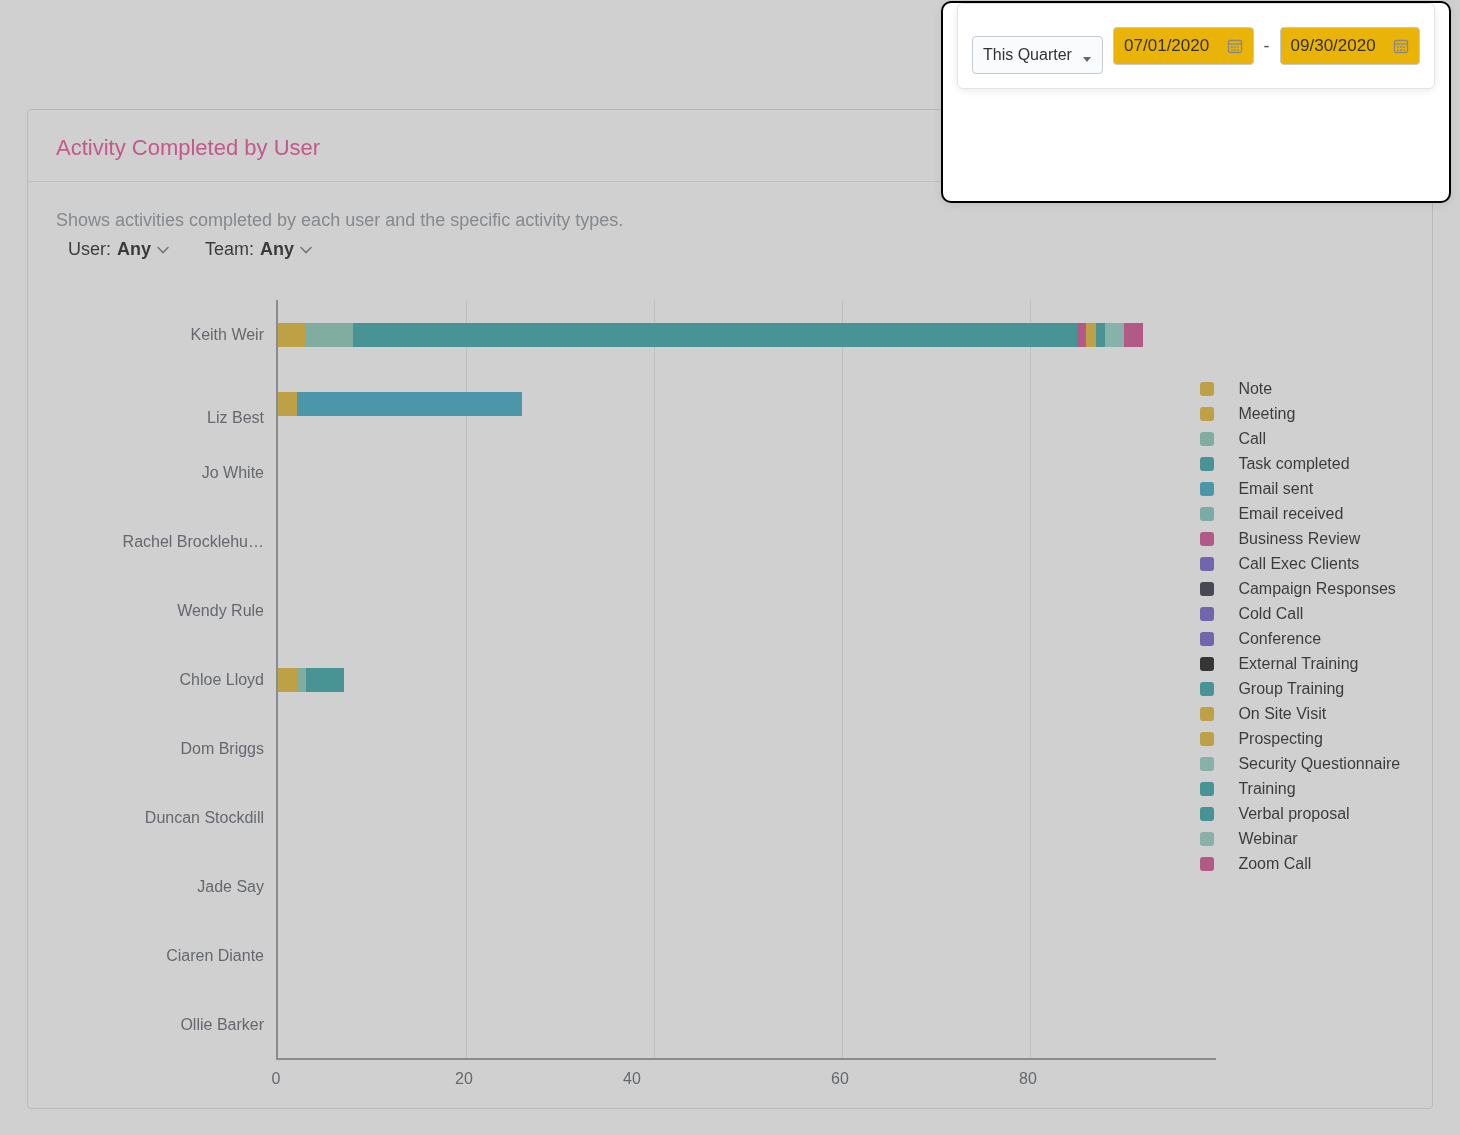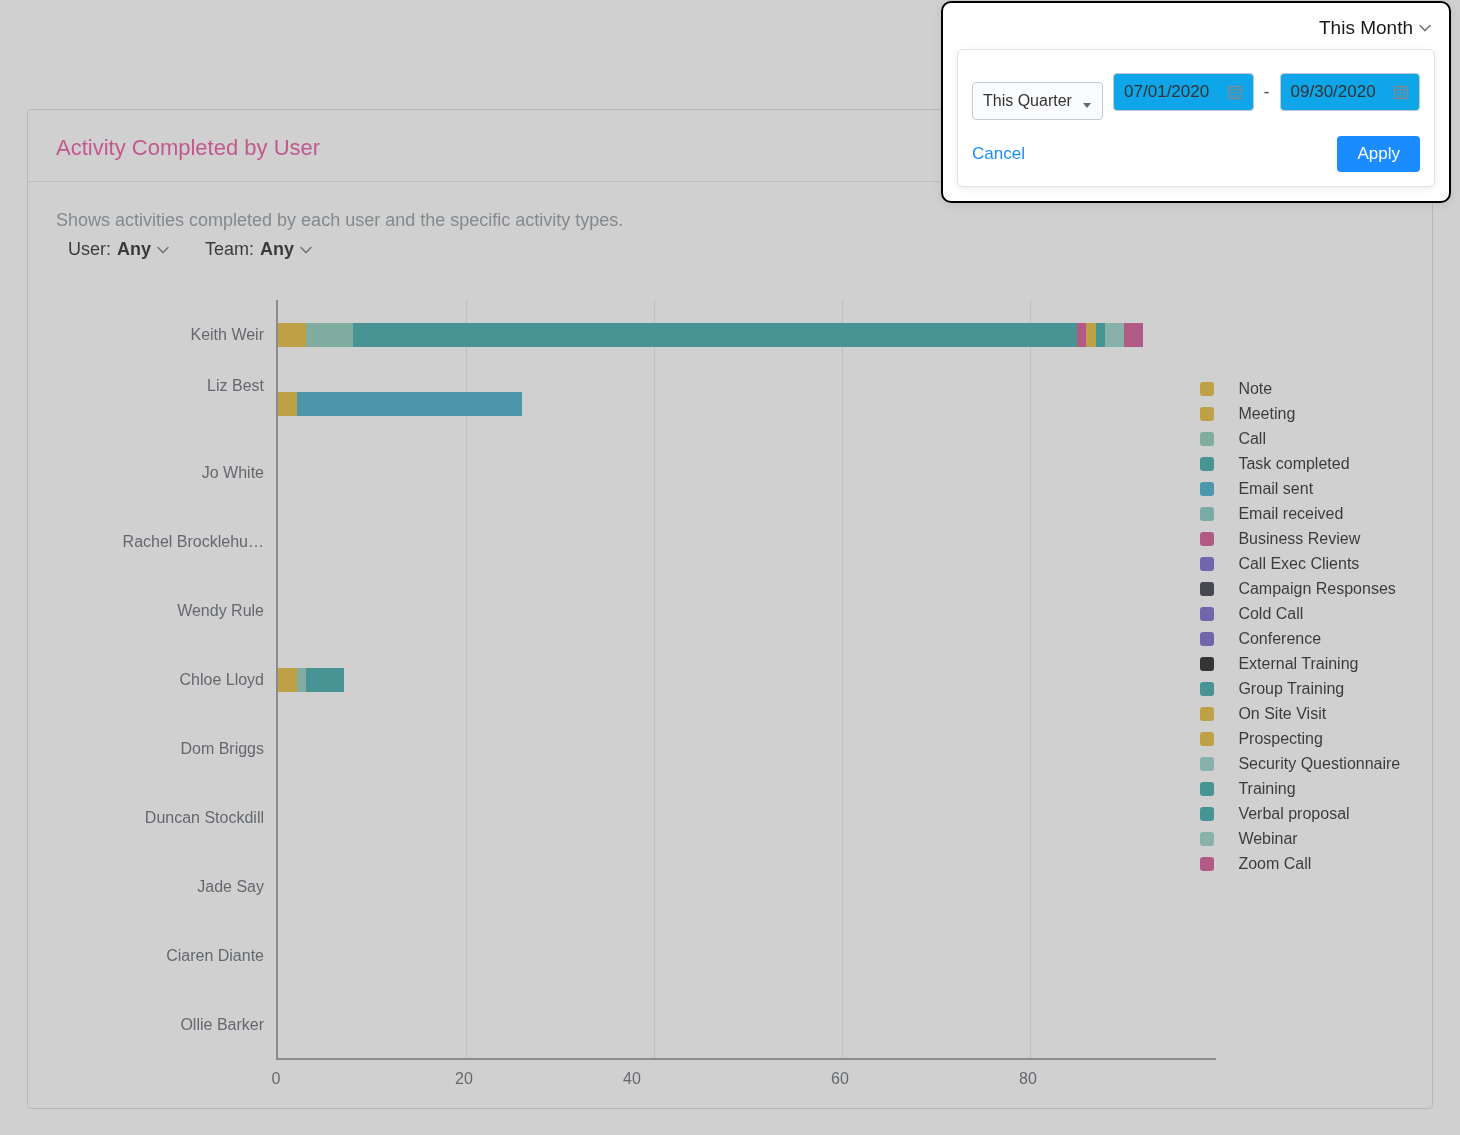--- a/index.html
+++ b/index.html
@@ -73,21 +73,21 @@
   .date-row { display:flex; align-items:center; gap: 10px; }
   .select-box {
     position: relative;
     display:flex; align-items:center; justify-content: space-between;
     width: 162px; height: 38px; border: 1px solid #c4cad1; border-radius: 4px;
     padding: 0 10px; font-size: 16px; color: #333; background: #fafbfc; cursor: pointer; margin-top: 18px;
   }
   .date-input {
     width: 174px; height: 38px; border:1px solid #c4cad1; border-radius:4px;
     display:flex; align-items:center; justify-content: space-between;
-    padding: 16px 10px; font-size: 17px; color:#333; background:#0ea5e9;gap:8px;
+    padding: 16px 10px; font-size: 17px; color:#333; background:#eab308;gap:8px;
   }
   .date-sep { font-size: 18px; color:#555; }
   .date-actions { display:flex; justify-content: space-between; align-items:center; margin-top: 16px; }
   .btn-link { color:#1a8cff; font-size: 17px; cursor:pointer; background:none; border:none; }
   .btn-primary { background:#1a8cff; color:#fff; font-size:17px; border:none; border-radius:4px; padding: 8px 20px; cursor:pointer; }
   .cal-icon { width:16px; height:16px; }
   .tri { width:10px; height:10px; }
 </style>
 </head>
 <body>
@@ -150,21 +150,21 @@
               <span class="seg" title="Task completed: 4" style="width: 37.6px; background: rgb(46, 162, 163);"></span>
             </div>
             <div class="bar-row" style="top: 437.091px;"></div>
             <div class="bar-row" style="top: 506.182px;"></div>
             <div class="bar-row" style="top: 575.273px;"></div>
             <div class="bar-row" style="top: 644.364px;"></div>
             <div class="bar-row" style="top: 713.455px;"></div>
           </div>
         <div class="y-labels">
             <div class="y-label" style="top: 34.5455px;">Keith Weir</div>
-            <div class="y-label" style="top: 86px;">Liz Best</div>
+            <div class="y-label" style="top: 118px;">Liz Best</div>
             <div class="y-label" style="top: 172.727px;">Jo White</div>
             <div class="y-label" style="top: 241.818px;">Rachel Brocklehu…</div>
             <div class="y-label" style="top: 310.909px;">Wendy Rule</div>
             <div class="y-label" style="top: 380px;">Chloe Lloyd</div>
             <div class="y-label" style="top: 449.091px;">Dom Briggs</div>
             <div class="y-label" style="top: 518.182px;">Duncan Stockdill</div>
             <div class="y-label" style="top: 587.273px;">Jade Say</div>
             <div class="y-label" style="top: 656.364px;">Ciaren Diante</div>
             <div class="y-label" style="top: 725.455px;">Ollie Barker</div>
           </div>
@@ -258,30 +258,20 @@
             <span>Zoom Call</span>
           </div>
         </div>
     </div>
   </div>
 </div>
 
 <div class="overlay"></div>
 
 <div class="popover-outline">
-  <div class="popover-top">
-    <div class="month-filter">
-      <span>This Month</span>
-      <span class="chevron">
-        <svg viewBox="0 0 12 8" width="12" height="8">
-            <path d="M1 1.5 L6 6.5 L11 1.5" stroke="#777" stroke-width="1.6" fill="none" stroke-linecap="round"></path>
-          </svg>
-      </span>
-    </div>
-  </div>
   <div class="date-panel">
     <div class="date-row">
       <div class="select-box">
         <span>This Quarter</span>
         <span class="tri">
           <svg viewBox="0 0 10 10" width="10" height="10">
               <path d="M1 3 L9 3 L5 8 Z" fill="#666"></path>
             </svg>
         </span>
       </div>
@@ -310,18 +300,14 @@
               <circle cx="5" cy="9" r="0.9" fill="#888"></circle>
               <circle cx="8" cy="9" r="0.9" fill="#888"></circle>
               <circle cx="11" cy="9" r="0.9" fill="#888"></circle>
               <circle cx="5" cy="12" r="0.9" fill="#888"></circle>
               <circle cx="8" cy="12" r="0.9" fill="#888"></circle>
               <circle cx="11" cy="12" r="0.9" fill="#888"></circle>
             </svg>
         </span>
       </div>
     </div>
-    <div class="date-actions">
-      <button class="btn-link">Cancel</button>
-      <button class="btn-primary">Apply</button>
-    </div>
   </div>
 </div>
 
 </body></html>

